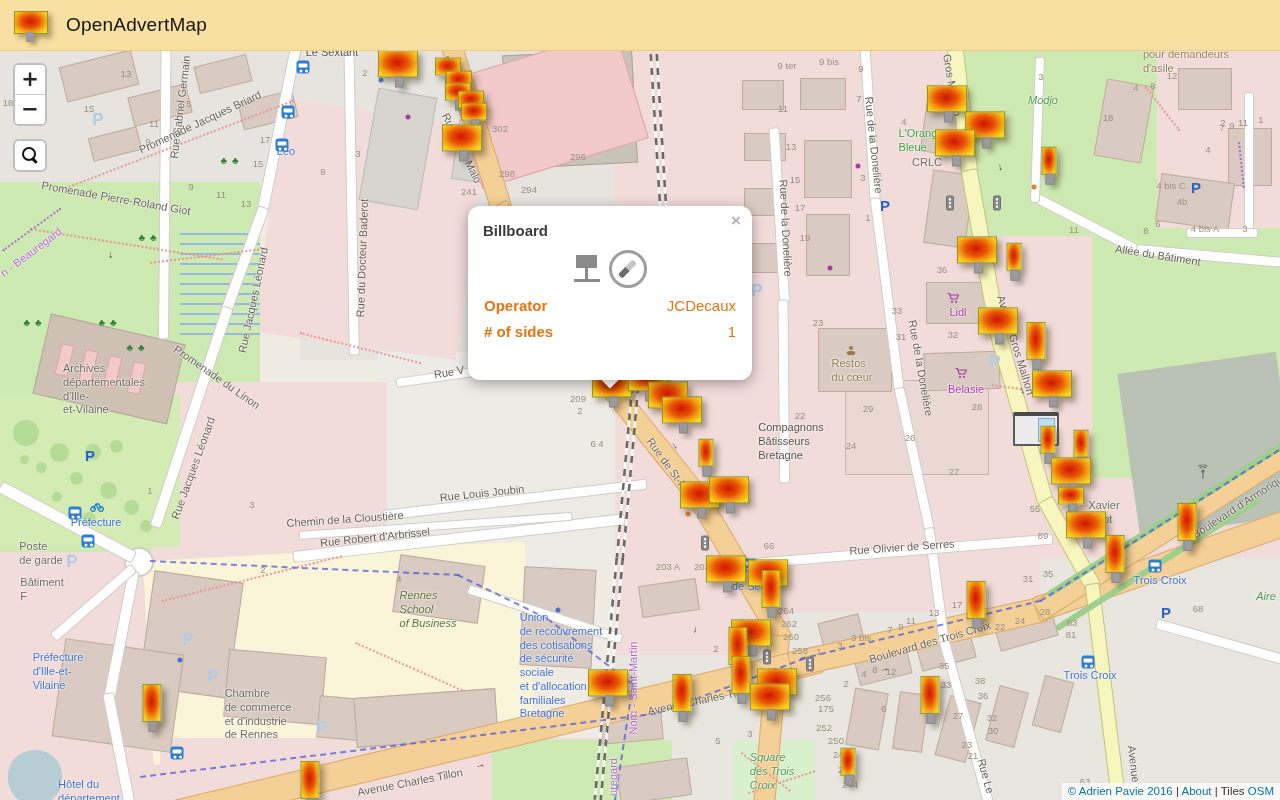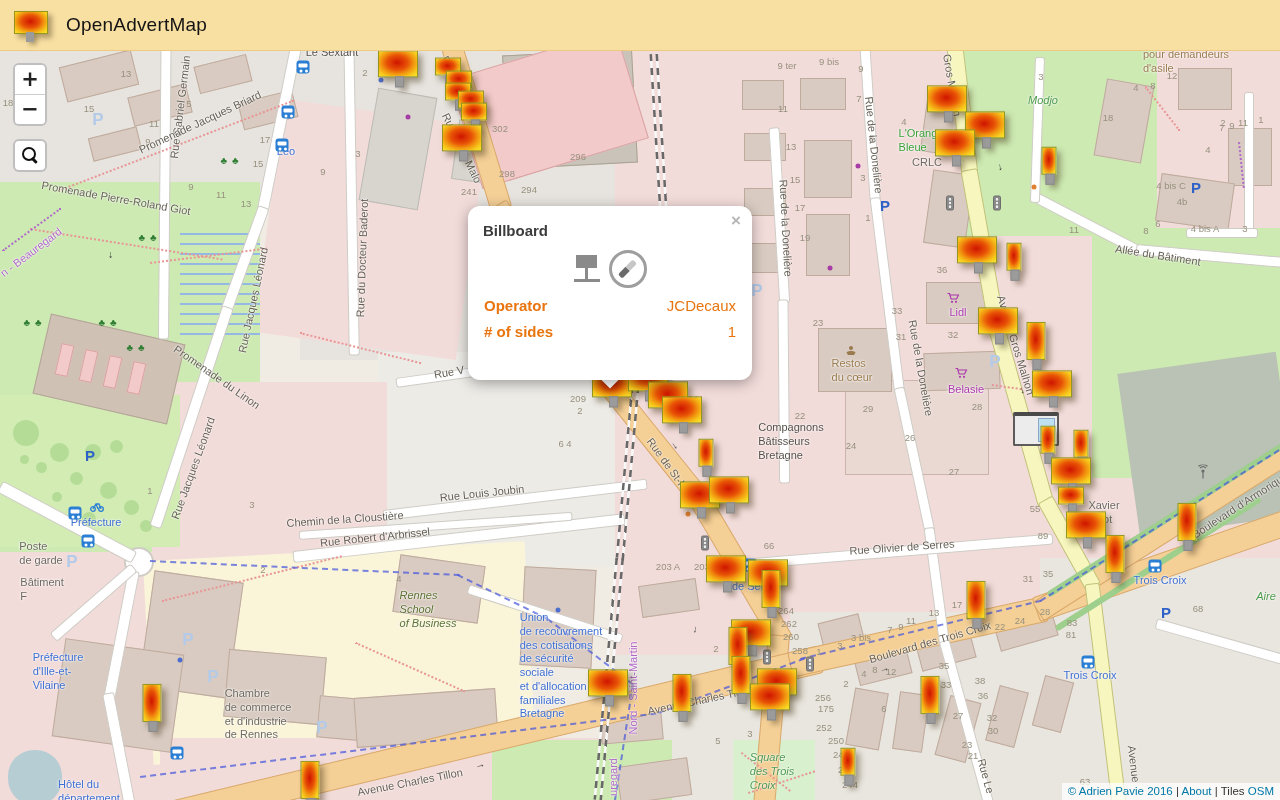--- a/index.html
+++ b/index.html
@@ -303,21 +303,21 @@
     <div class="hnum" style="left: 323px; top: 171px;">9</div>
     <div class="hnum" style="left: 500px; top: 128px;">302</div>
     <div class="hnum" style="left: 578px; top: 156px;">296</div>
     <div class="hnum" style="left: 507px; top: 173px;">298</div>
     <div class="hnum" style="left: 529px; top: 189px;">294</div>
     <div class="hnum" style="left: 469px; top: 191px;">241</div>
     <div class="hnum" style="left: 578px; top: 398px;">209</div>
     <div class="hnum" style="left: 580px; top: 410px;">2</div>
     <div class="hnum" style="left: 690px; top: 398px;">274</div>
     <div class="hnum" style="left: 769px; top: 545px;">66</div>
-    <div class="hnum" style="left: 565px; top: 443px;">6 4</div>
+    <div class="hnum" style="left: 597px; top: 443px;">6 4</div>
     <div class="hnum" style="left: 800px; top: 415px;">22</div>
     <div class="hnum" style="left: 787px; top: 65px;">9 ter</div>
     <div class="hnum" style="left: 829px; top: 61px;">9 bis</div>
     <div class="hnum" style="left: 861px; top: 68px;">9</div>
     <div class="hnum" style="left: 859px; top: 98px;">7</div>
     <div class="hnum" style="left: 783px; top: 108px;">11</div>
     <div class="hnum" style="left: 791px; top: 146px;">13</div>
     <div class="hnum" style="left: 872px; top: 137px;">5</div>
     <div class="hnum" style="left: 795px; top: 179px;">15</div>
     <div class="hnum" style="left: 863px; top: 177px;">3</div>
@@ -445,20 +445,24 @@
     <div class="plabel pgr" style="left: 921px; top: 141px;">L'Orange
 Bleue</div>
     <div class="plabel pg" style="left: 927px; top: 163px;">CRLC</div>
     <div class="plabel pp" style="left: 958px; top: 313px;">Lidl</div>
     <div class="plabel pp" style="left: 966px; top: 390px;">Belasie</div>
     <div class="plabel pbr" style="left: 852px; top: 371px;">Restos
 du cœur</div>
     <div class="plabel pn" style="left: 791px; top: 442px;">Compagnons
 Bâtisseurs
 Bretagne</div>
+    <div class="plabel pg" style="left: 104px; top: 389px;">Archives
+départementales
+d'Ille-
+et-Vilaine</div>
     <div class="plabel pol" style="left: 428px; top: 610px;">Rennes
 School
 of Business</div>
     <div class="plabel pb" style="left: 561px; top: 666px;">Union
 de recouvrement
 des cotisations
 de sécurité
 sociale
 et d'allocation
 familiales

